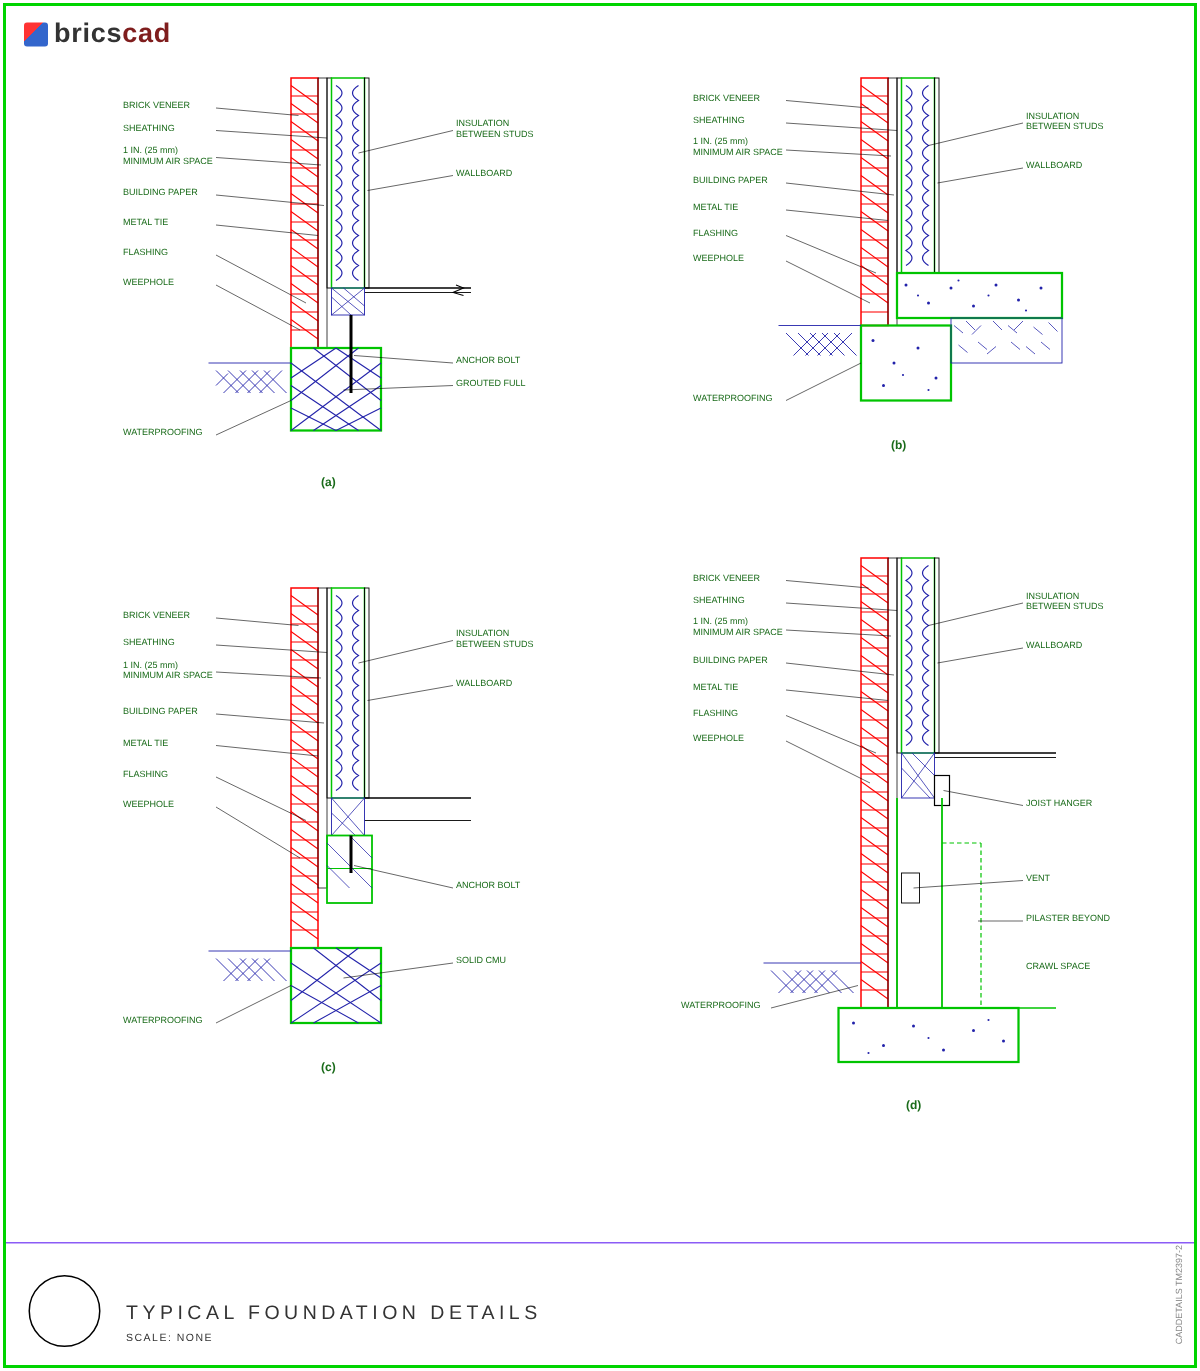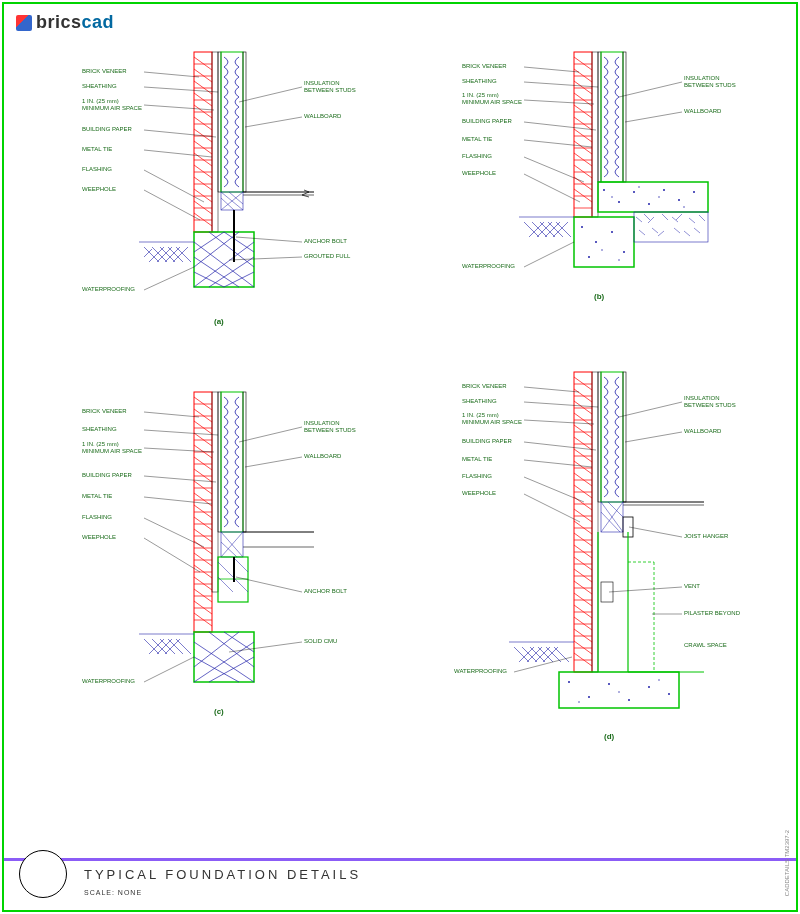--- a/index.html
+++ b/index.html
@@ -2,31 +2,31 @@
 <html><head>
 <meta charset="utf-8">
 <style>
 *{box-sizing:border-box;margin:0;padding:0}
 body{font-family:Arial,sans-serif;background:#fff;width:800px;height:914px;position:relative;overflow:hidden}
 .frame{position:absolute;top:2px;left:2px;right:2px;bottom:2px;border:2px solid #00d400}
 .logo{position:absolute;top:8px;left:12px;display:flex;align-items:center;gap:4px}
 .logo-icon{width:16px;height:16px;background:linear-gradient(135deg,#ff3333 40%,#3366cc 40%);border-radius:2px}
 .logo-text{font-size:18px;font-weight:bold;letter-spacing:0.5px}
 .logo-text .b{color:#333}
-.logo-text .cad{color:#0369a1}
+.logo-text .cad{color:#7f1d1d}
 .content{position:absolute;top:38px;left:20px;right:20px;bottom:80px}
 .detail{position:absolute}
 .detail-a{top:0;left:20px;width:340px;height:300px}
 .detail-b{top:0;left:400px;width:340px;height:300px}
 .detail-c{top:340px;left:20px;width:340px;height:360px}
 .detail-d{top:320px;left:400px;width:340px;height:400px}
 .lbl{position:absolute;font-size:6px;color:#1a6b1a;white-space:nowrap;line-height:1.2}
 .fig-lbl{font-size:8px;color:#1a6b1a;text-align:center;font-weight:bold}
 .leader{stroke:#000;stroke-width:0.4;fill:none}
-.title-block{position:absolute;bottom:0;left:0;right:0;height:52px;border-top:3px solid #8b5cf6}
+.title-block{position:absolute;bottom:0;left:0;right:0;height:82px;border-top:1px solid #8b5cf6}
 .title-circle{position:absolute;left:15px;bottom:12px;width:48px;height:48px;border:1.5px solid #000;border-radius:50%;background:#fff}
 .title-text{position:absolute;left:80px;bottom:28px;font-size:13px;letter-spacing:3px;color:#333}
 .scale-text{position:absolute;left:80px;bottom:14px;font-size:7px;letter-spacing:1px;color:#333}
 .side-text{position:absolute;right:6px;bottom:80px;font-size:6px;transform:rotate(-90deg);transform-origin:right bottom;color:#888}
 </style>
 </head>
 <body>
 
 <div class="frame">
   <div class="logo">

